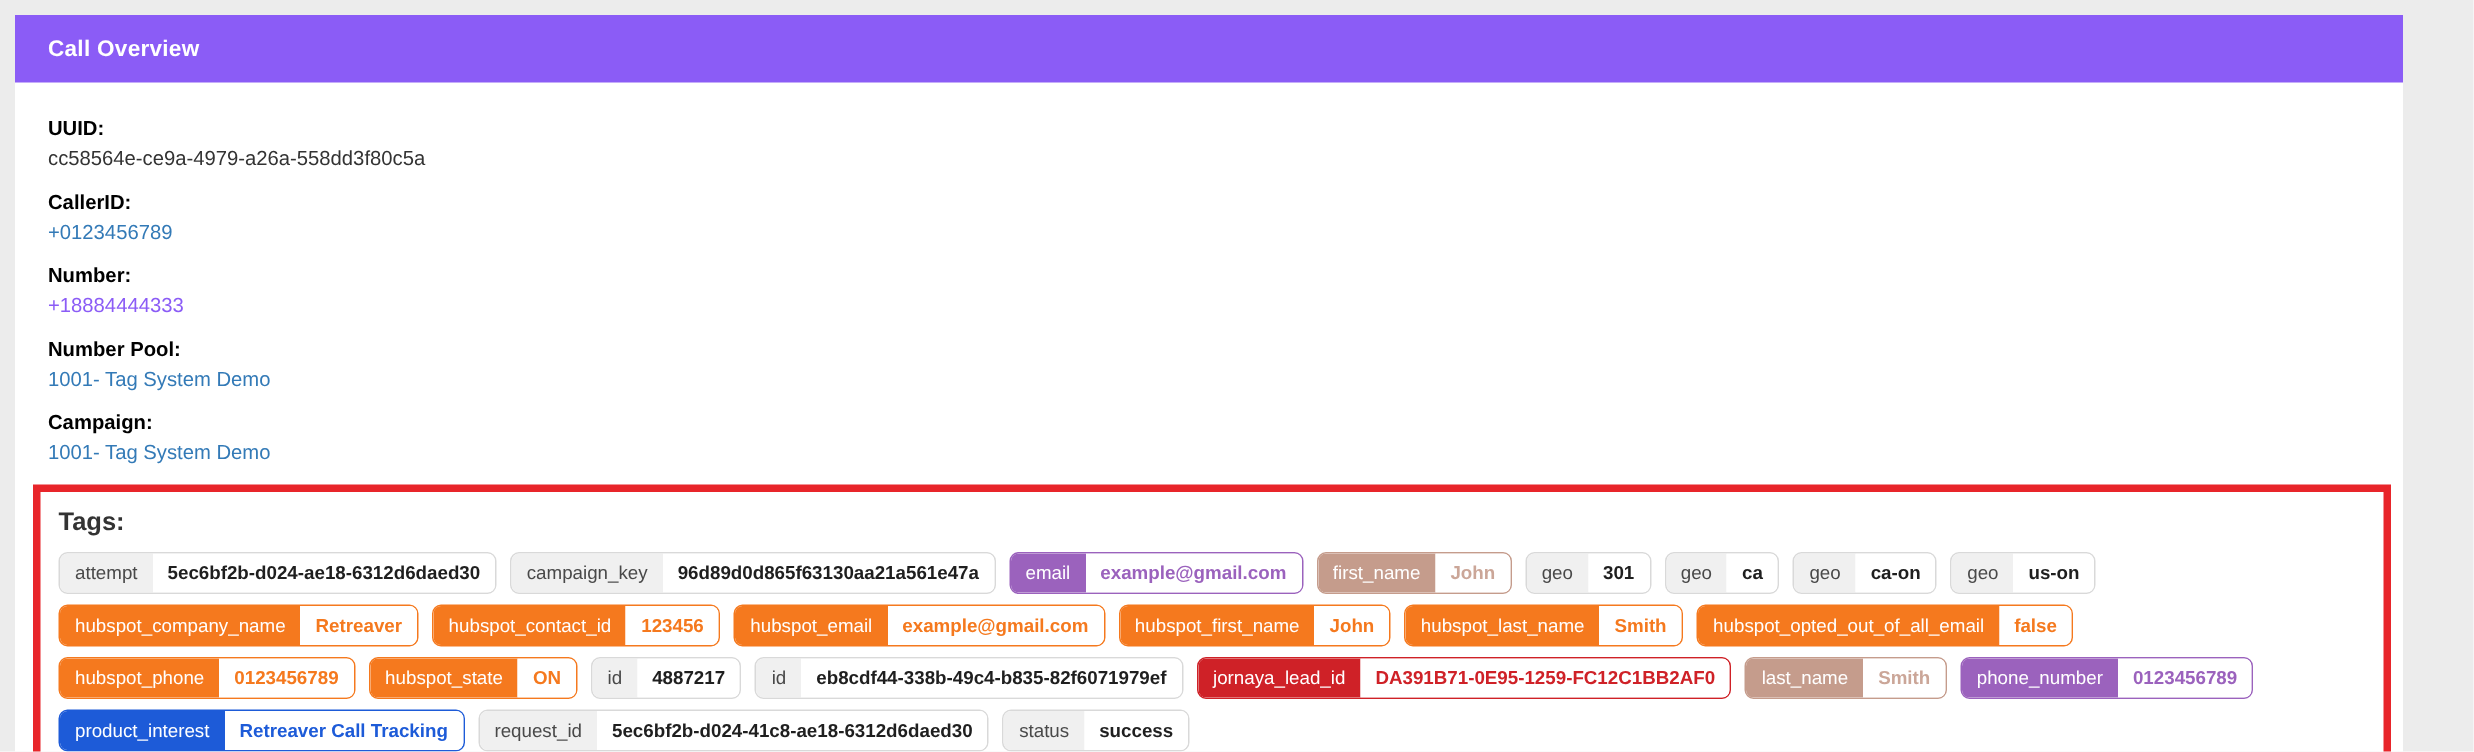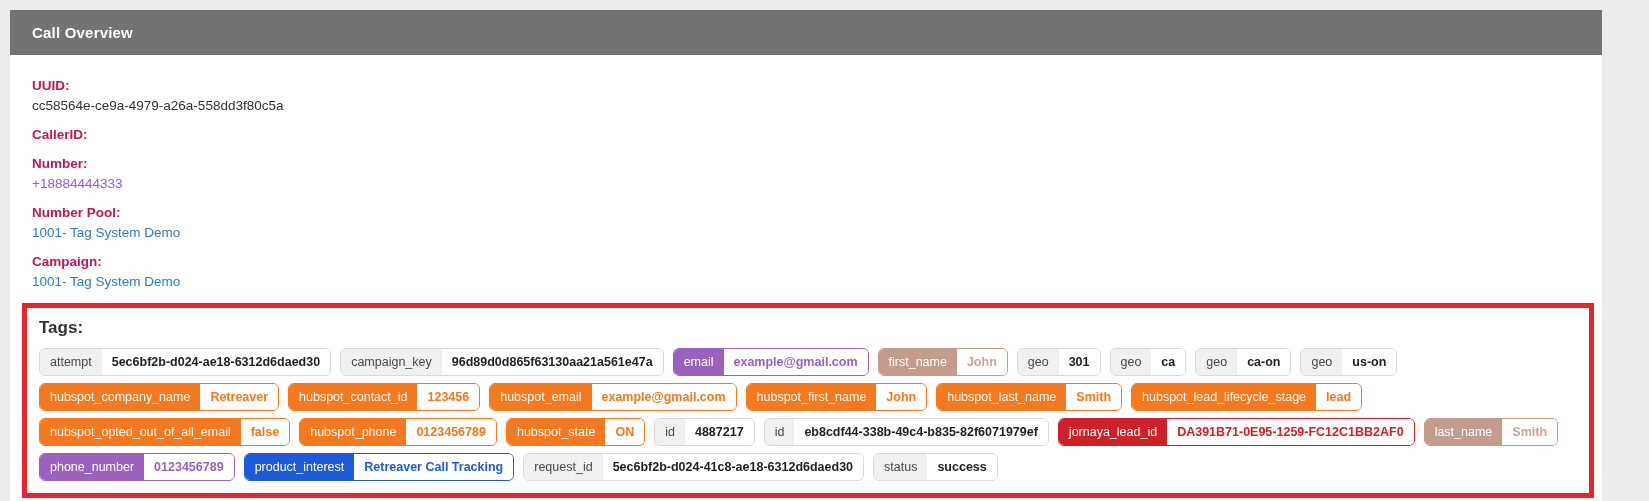--- a/index.html
+++ b/index.html
@@ -11,21 +11,21 @@
     color: #333;
   }
   .page { padding: 10px 47px 0 10px; }
   .card { background: #ffffff; min-height: 491px; }
   .card-header {
     color: #fff; font-weight: bold; font-size: 15px;
     padding: 14px 22px; letter-spacing: .2px;
   }
   .card-body { padding: 12px 20px 10px 20px; }
   .field { margin: 11px 0 14px 2px; }
-  .field-label { font-weight: bold; font-size: 13.5px; color: #be185d; margin-bottom: 5px; }
+  .field-label { font-weight: bold; font-size: 13.5px; color: #000000; margin-bottom: 5px; }
   .field-value { font-size: 13.5px; color: #333; }
   .field-value.link { color: #337ab7; cursor: pointer; text-decoration: none; }
   .tags-box {
     border: 5px solid #e8252a;
     margin: 10px -12px 10px -8px;
     padding: 8px 16px 12px 12px;
   }
   .tags-label { font-weight: bold; font-size: 17px; color: #333; margin: 2px 0 10px 0; }
   .tag-list { display: flex; flex-wrap: wrap; gap: 7px 9px; }
   .chip {
@@ -37,33 +37,34 @@
     white-space: nowrap;
   }
   .chip .key { background: var(--label-bg); color: var(--label-fg); padding: 5px 10px; }
   .chip .val { background: var(--value-bg); color: var(--value-fg); font-weight: bold; padding: 5px 10px; }
 </style>
 </head>
 <body>
 
 <div class="page">
   <div class="card">
-    <div class="card-header" id="card-header" style="background: #737373;">
+    <div class="card-header" id="card-header" style="background: #8b5cf6;">
       <span>Call Overview</span>
     </div>
     <div class="card-body">
 
       <div id="fields">
   <div class="field">
     <div class="field-label">UUID:</div>
     <div class="field-value">cc58564e-ce9a-4979-a26a-558dd3f80c5a</div>
   </div>
 
   <div class="field">
     <div class="field-label">CallerID:</div>
+    <div class="field-value link" style="color: rgb(51, 122, 183);">+0123456789</div>
   </div>
 
   <div class="field">
     <div class="field-label">Number:</div>
     <div class="field-value link" style="color: #8b5cf6;">+18884444333</div>
   </div>
 
   <div class="field">
     <div class="field-label">Number Pool:</div>
     <div class="field-value link" style="color: rgb(51, 122, 183);">1001- Tag System Demo</div>
@@ -136,24 +137,20 @@
   <span class="chip" style="--label-bg: #f5791e; --label-fg: #ffffff; --value-fg: #f5791e; --value-bg: #ffffff; --border: #f5791e;">
     <span class="key">hubspot_first_name</span>
     <span class="val">John</span>
   </span>
 
   <span class="chip" style="--label-bg: #f5791e; --label-fg: #ffffff; --value-fg: #f5791e; --value-bg: #ffffff; --border: #f5791e;">
     <span class="key">hubspot_last_name</span>
     <span class="val">Smith</span>
   </span>
 
-  <span class="chip" style="--label-bg: #f5791e; --label-fg: #ffffff; --value-fg: #f5791e; --value-bg: #ffffff; --border: #f5791e;">
-    <span class="key">hubspot_lead_lifecycle_stage</span>
-    <span class="val">lead</span>
-  </span>
 
   <span class="chip" style="--label-bg: #f5791e; --label-fg: #ffffff; --value-fg: #f5791e; --value-bg: #ffffff; --border: #f5791e;">
     <span class="key">hubspot_opted_out_of_all_email</span>
     <span class="val">false</span>
   </span>
 
 
   <span class="chip" style="--label-bg: #f5791e; --label-fg: #ffffff; --value-fg: #f5791e; --value-bg: #ffffff; --border: #f5791e;">
     <span class="key">hubspot_phone</span>
     <span class="val">0123456789</span>

